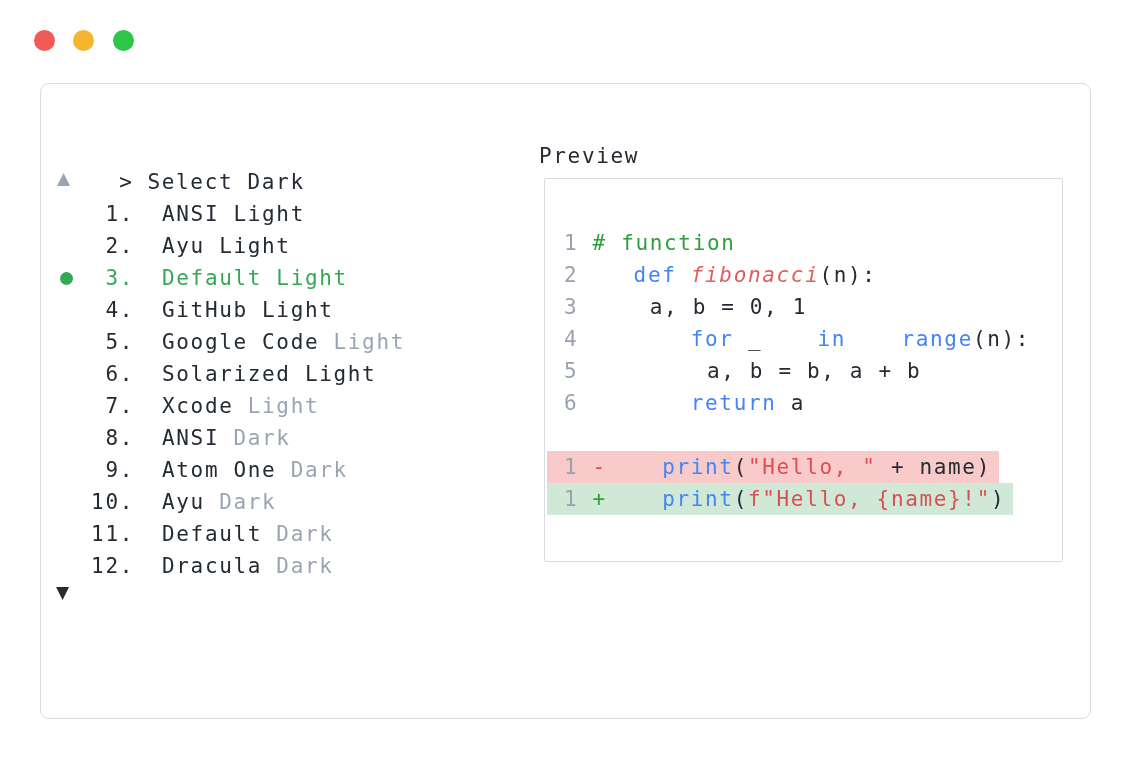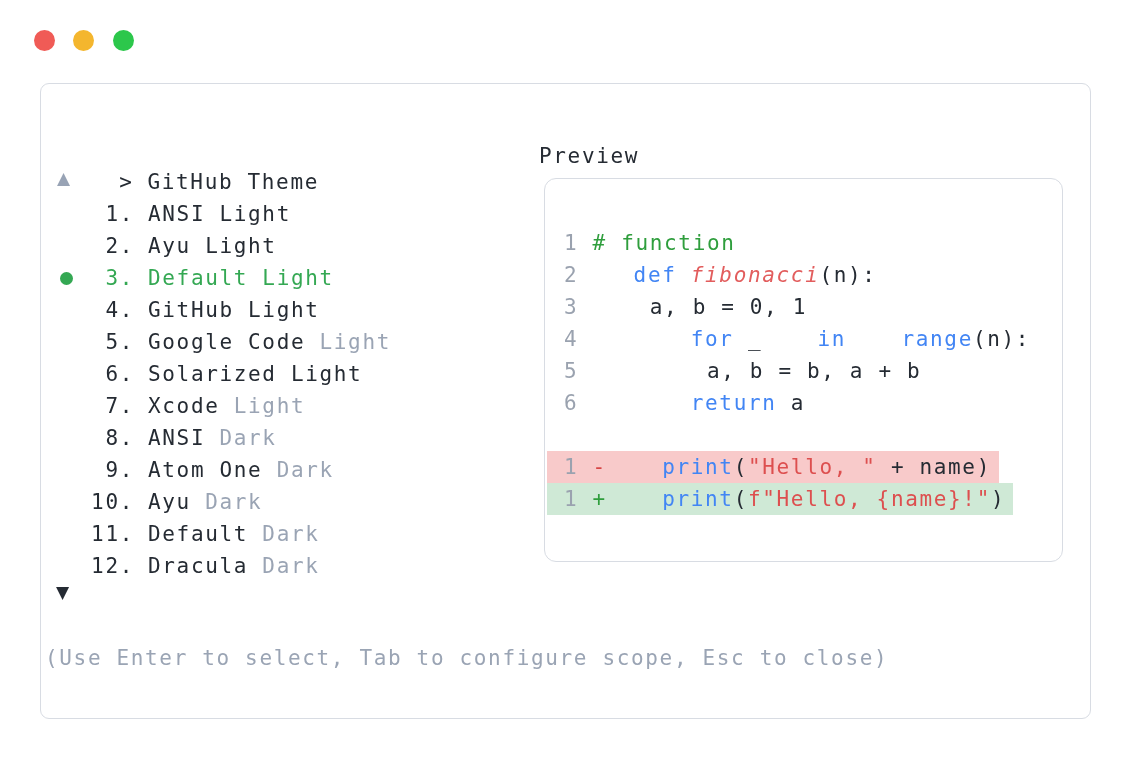--- a/index.html
+++ b/index.html
@@ -32,28 +32,28 @@
     position:absolute;left:15px;top:498px;font-family:"DejaVu Sans",sans-serif;
     font-size:17px;line-height:20px;color:var(--ink);background:none;border:none;padding:0;
   }
   
   .theme-list{position:absolute;left:0;top:114px;width:495px;}
   .theme-row{height:32px;display:flex;align-items:center;padding-left:18px;color:var(--ink);}
   .theme-row.selected{color:var(--selGreen);}
   .marker{width:20px;display:flex;align-items:center;}
   .dot{width:13px;height:13px;border-radius:50%;background:var(--selGreen);margin-left:1px;}
   .num{display:inline-block;width:55px;text-align:right;white-space:pre;}
-  .label{margin-left:14px;white-space:pre;}
+  .label{margin-left:28px;white-space:pre;}
   .muted{color:var(--muted);}
   
   .hint{position:absolute;left:4px;top:558px;color:var(--muted);}
   
   .preview-box{
     position:absolute;left:503px;top:94px;width:517px;height:382px;
-    border:1.5px solid var(--border);border-radius:12px;background:#fff;
+    border:1.5px solid var(--border);border-radius:2px;background:#fff;
   }
   .code{position:absolute;left:0;top:48px;right:0;}
   .code-line{height:32px;line-height:32px;padding-left:19px;white-space:pre;}
   .spacer{height:32px;}
   .diff-row{height:32px;line-height:32px;white-space:pre;}
   .chip{display:inline-block;margin-left:2px;padding:0 8px 0 17px;height:32px;}
   .chip.removed{background:var(--removedBg);}
   .chip.added{background:var(--addedBg);}
   .ln{color:var(--lineNum);}
   .tok-pl{color:var(--ink);}
@@ -67,30 +67,29 @@
 </head>
 <body>
 
 <button class="traffic" id="tl-red"></button>
 <button class="traffic" id="tl-yellow"></button>
 <button class="traffic" id="tl-green"></button>
 
 <div class="panel">
 
   <div class="prompt-row mono">
-    <span>&gt;</span><span class="prompt-title">GitHub Theme</span>
+    <span>&gt;</span><span class="prompt-title">Select Dark</span>
   </div>
 
   <button class="scroll-up">▲</button>
 
   <div class="theme-list mono"><div class="theme-row"><span class="marker"></span><span class="num">1.</span><span class="label"><span>ANSI</span><span> Light</span></span></div><div class="theme-row"><span class="marker"></span><span class="num">2.</span><span class="label"><span>Ayu</span><span> Light</span></span></div><div class="theme-row selected"><span class="marker"><span class="dot"></span></span><span class="num">3.</span><span class="label"><span>Default</span><span> Light</span></span></div><div class="theme-row"><span class="marker"></span><span class="num">4.</span><span class="label"><span>GitHub</span><span> Light</span></span></div><div class="theme-row"><span class="marker"></span><span class="num">5.</span><span class="label"><span>Google Code</span><span class="muted"> Light</span></span></div><div class="theme-row"><span class="marker"></span><span class="num">6.</span><span class="label"><span>Solarized</span><span> Light</span></span></div><div class="theme-row"><span class="marker"></span><span class="num">7.</span><span class="label"><span>Xcode</span><span class="muted"> Light</span></span></div><div class="theme-row"><span class="marker"></span><span class="num">8.</span><span class="label"><span>ANSI</span><span class="muted"> Dark</span></span></div><div class="theme-row"><span class="marker"></span><span class="num">9.</span><span class="label"><span>Atom One</span><span class="muted"> Dark</span></span></div><div class="theme-row"><span class="marker"></span><span class="num">10.</span><span class="label"><span>Ayu</span><span class="muted"> Dark</span></span></div><div class="theme-row"><span class="marker"></span><span class="num">11.</span><span class="label"><span>Default</span><span class="muted"> Dark</span></span></div><div class="theme-row"><span class="marker"></span><span class="num">12.</span><span class="label"><span>Dracula</span><span class="muted"> Dark</span></span></div></div>
 
   <button class="scroll-down">▼</button>
 
-  <div class="hint mono">(Use Enter to select, Tab to configure scope, Esc to close)</div>
 
   <div class="preview-label mono">Preview</div>
 
   <div class="preview-box">
     <div class="code mono"><div class="code-line"><span class="ln">1 </span><span class="tok-comment"># function</span></div><div class="code-line"><span class="ln">2 </span><span class="tok-kw">def</span><span class="tok-pl"> </span><span class="tok-fn">fibonacci</span><span class="tok-pl">(n):</span></div><div class="code-line"><span class="ln">3 </span><span class="tok-pl">    a, b = 0, 1</span></div><div class="code-line"><span class="ln">4 </span><span class="tok-pl">    </span><span class="tok-kw">for</span><span class="tok-pl"> _ </span><span class="tok-kw">in</span><span class="tok-pl"> </span><span class="tok-kw">range</span><span class="tok-pl">(n):</span></div><div class="code-line"><span class="ln">5 </span><span class="tok-pl">        a, b = b, a + b</span></div><div class="code-line"><span class="ln">6 </span><span class="tok-pl">    </span><span class="tok-kw">return</span><span class="tok-pl"> a</span></div><div class="spacer"></div><div class="diff-row"><span class="chip removed"><span class="ln">1 </span><span class="tok-minus">- </span><span class="tok-kw">print</span><span class="tok-pl">(</span><span class="tok-str">"Hello, "</span><span class="tok-pl"> + name</span><span class="tok-pl">)</span></span></div><div class="diff-row"><span class="chip added"><span class="ln">1 </span><span class="tok-plus">+ </span><span class="tok-kw">print</span><span class="tok-pl">(</span><span class="tok-str">f"Hello, {name}!"</span><span class="tok-pl">)</span></span></div></div>
   </div>
 
 </div>
 
 </body></html>

